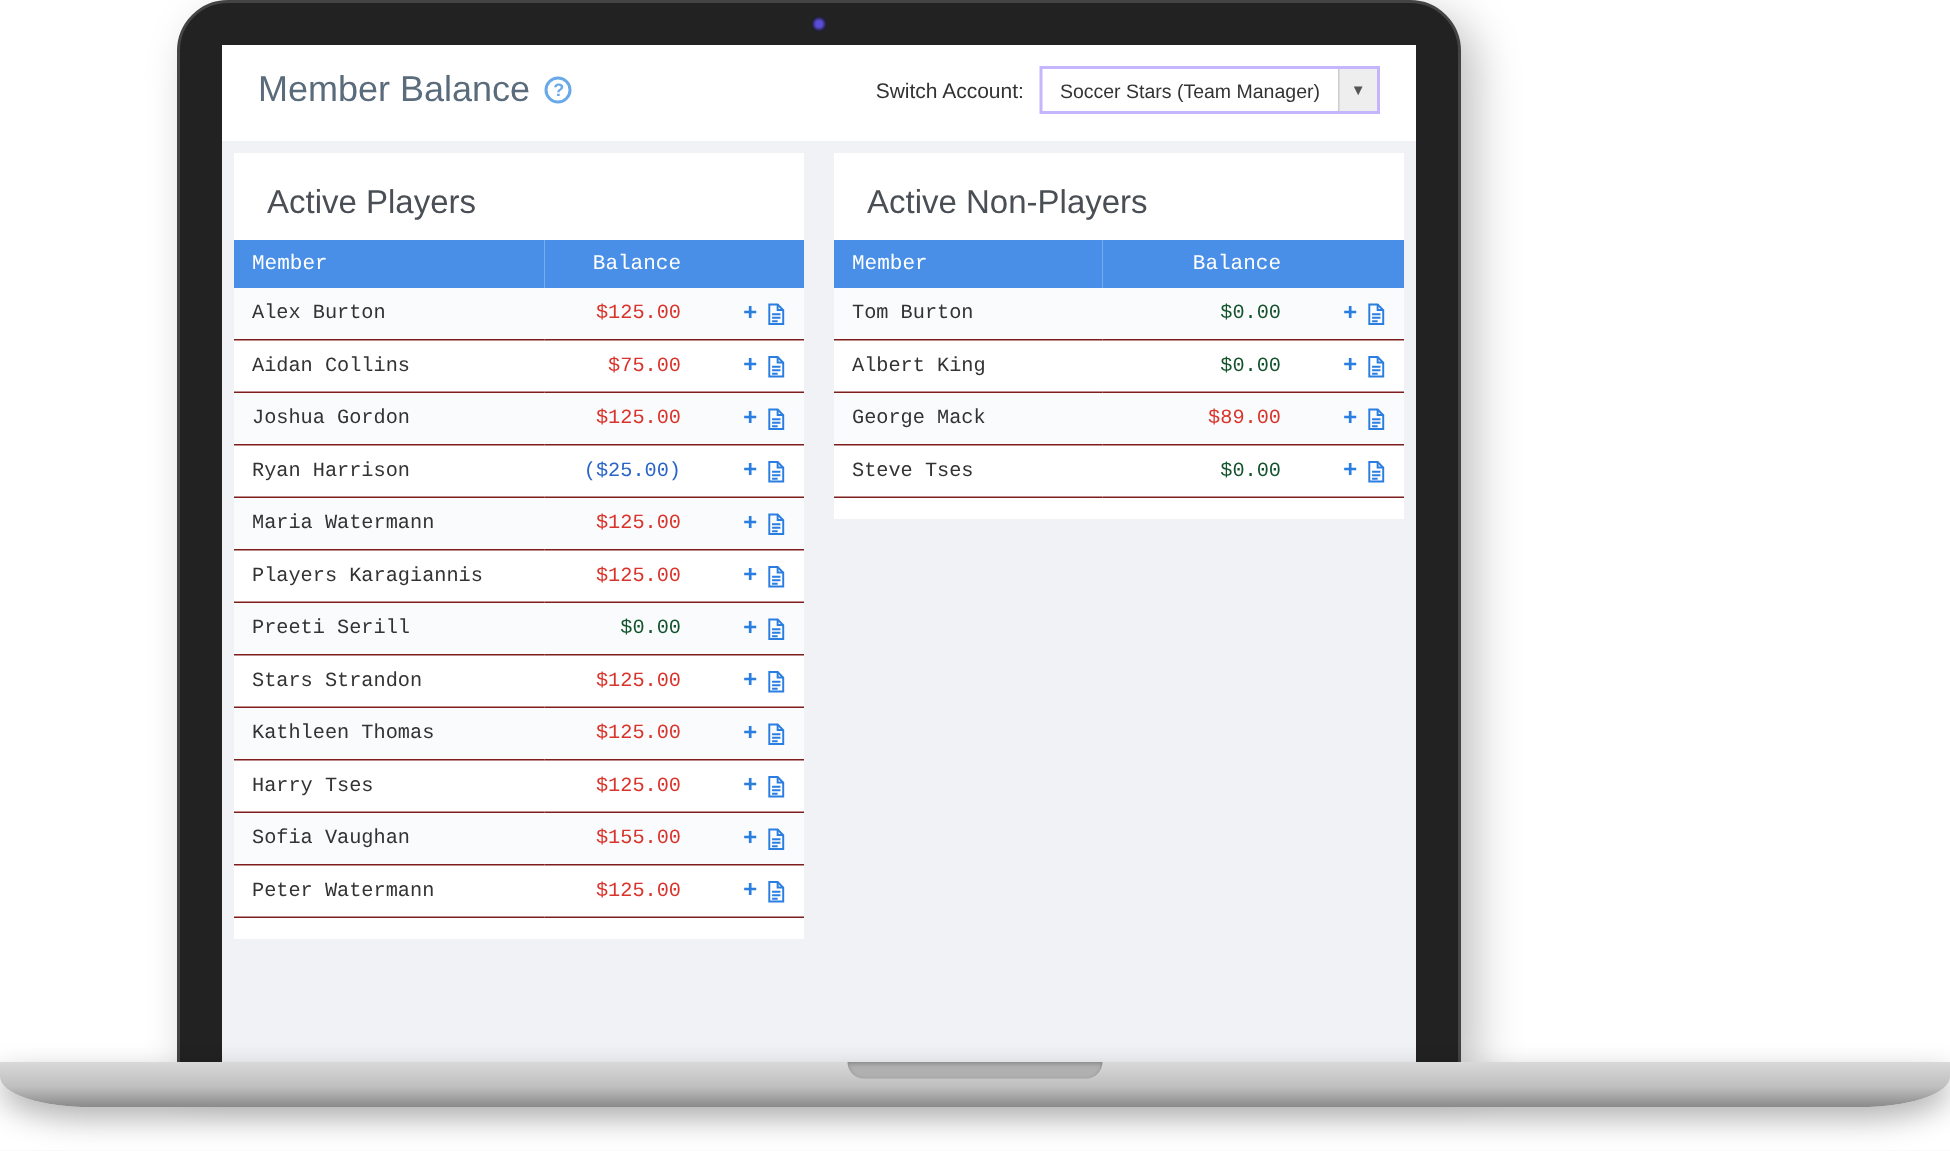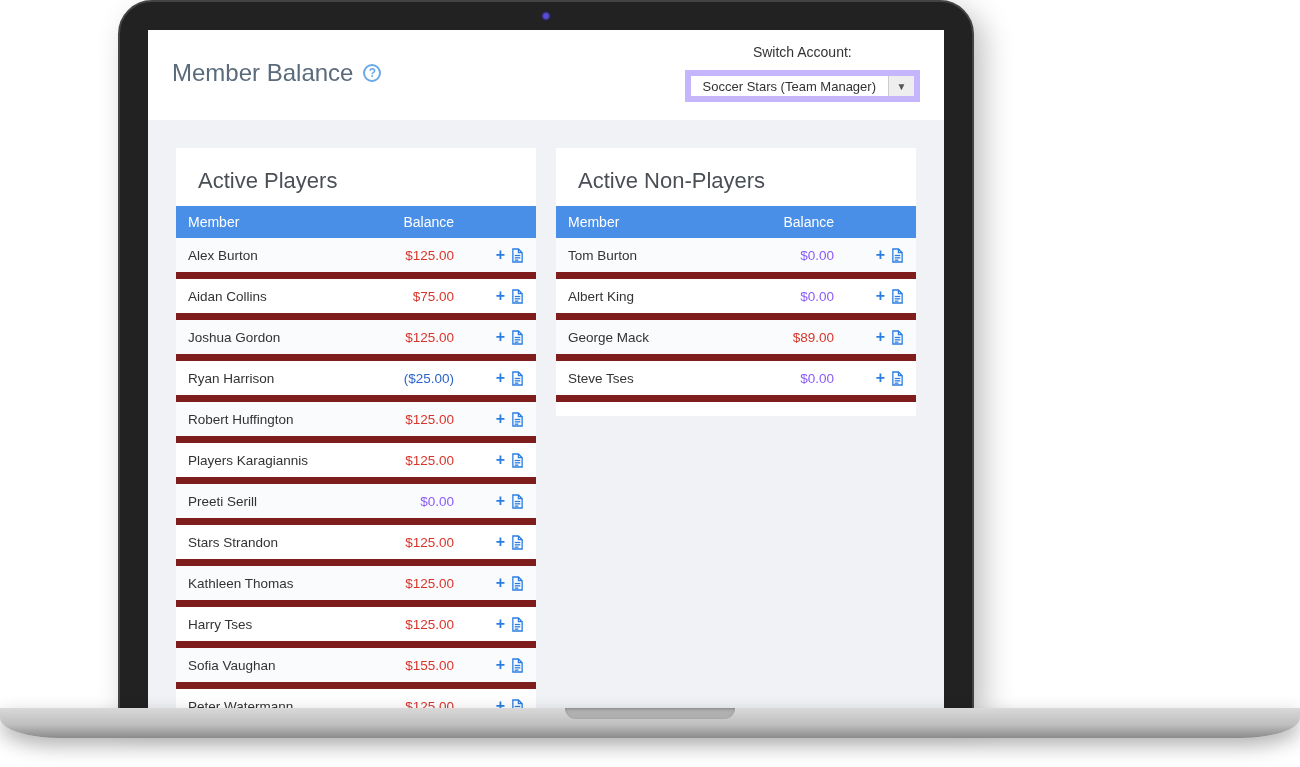--- a/index.html
+++ b/index.html
@@ -80,73 +80,73 @@
   .help-icon {
     width: 18px; height: 18px;
     border: 2px solid #6aa9e8;
     border-radius: 50%;
     color: #6aa9e8;
     font-size: 12px;
     line-height: 15px;
     text-align: center;
     font-weight: bold;
   }
-  .switch-wrap { display: flex; align-items: center; gap: 10px; font-size: 14px; color: #333; flex-direction: column; }
+  .switch-wrap { display: flex; align-items: center; gap: 10px; font-size: 14px; color: #333; }
   .account-select {
     display: flex; align-items: center;
-    border: 6px solid #c4b5fd;
+    border: 2px solid #c4b5fd;
     background: #fff;
     height: 32px;
   }
   .account-select .sel-text { padding: 0 12px; font-size: 13px; color: #333; }
   .account-select .sel-btn {
     width: 26px; height: 100%;
     background: #eee;
     border-left: 1px solid #ccc;
     display: flex; align-items: center; justify-content: center;
     font-size: 10px; color: #555;
   }
 
   .content {
     display: flex;
     gap: 20px;
-    padding: 28px;
+    padding: 8px;
   }
   .panel {
     background: #fff;
     flex: 1;
     padding: 20px 0 14px 0;
     align-self: flex-start;
   }
   .panel-title {
     font-size: 22px;
     font-weight: 400;
     color: #4a4f55;
     padding: 0 22px 12px 22px;
   }
-  table { width: 100%; border-collapse: collapse; }
+  table { width: 100%; border-collapse: collapse; font-family: Liberation Mono, monospace; }
   thead tr { background: #4a8fe7; color: #fff; }
   th {
     text-align: left;
     font-weight: 400;
     font-size: 14px;
     padding: 8px 12px;
   }
   th.col-balance { text-align: right; }
   th.col-actions { width: 70px; }
-  tbody tr { border-bottom: 7px solid #7f1d1d; }
+  tbody tr { border-bottom: 1px solid #7f1d1d; }
   tbody tr:nth-child(odd) { background: #fafbfc; }
   td {
     font-size: 13.5px;
     padding: 8px 12px;
     color: #333;
   }
   td.col-balance { text-align: right; font-weight: 400; margin-top: 20px; }
   .bal-positive { color: #d9342b; }
-  .bal-zero { color: #8b5cf6; }
+  .bal-zero { color: #14532d; }
   .bal-negative { color: #2a64c9; }
   td.col-actions {
     width: 70px;
     text-align: right;
     white-space: nowrap;
   }
   .act-icon {
     display: inline-block;
     color: #2a7de1;
     font-size: 15px;
@@ -229,21 +229,21 @@
                 <td class="col-balance bal-negative">($25.00)</td>
                 <td class="col-actions"><span class="act-icon plus-icon">+</span><span class="act-icon doc-icon"><svg viewBox="0 0 14 16" fill="none" stroke="#2a7de1" stroke-width="1.4">
                       <path d="M2 1h6l4 4v10H2z"></path>
                       <path d="M8 1v4h4"></path>
                       <line x1="4" y1="8" x2="10" y2="8"></line>
                       <line x1="4" y1="10.5" x2="10" y2="10.5"></line>
                       <line x1="4" y1="13" x2="8" y2="13"></line>
                     </svg></span></td>
               </tr>
               <tr>
-                <td>Robert Huffington</td>
+                <td>Maria Watermann</td>
                 <td class="col-balance bal-positive">$125.00</td>
                 <td class="col-actions"><span class="act-icon plus-icon">+</span><span class="act-icon doc-icon"><svg viewBox="0 0 14 16" fill="none" stroke="#2a7de1" stroke-width="1.4">
                       <path d="M2 1h6l4 4v10H2z"></path>
                       <path d="M8 1v4h4"></path>
                       <line x1="4" y1="8" x2="10" y2="8"></line>
                       <line x1="4" y1="10.5" x2="10" y2="10.5"></line>
                       <line x1="4" y1="13" x2="8" y2="13"></line>
                     </svg></span></td>
               </tr>
               <tr>

